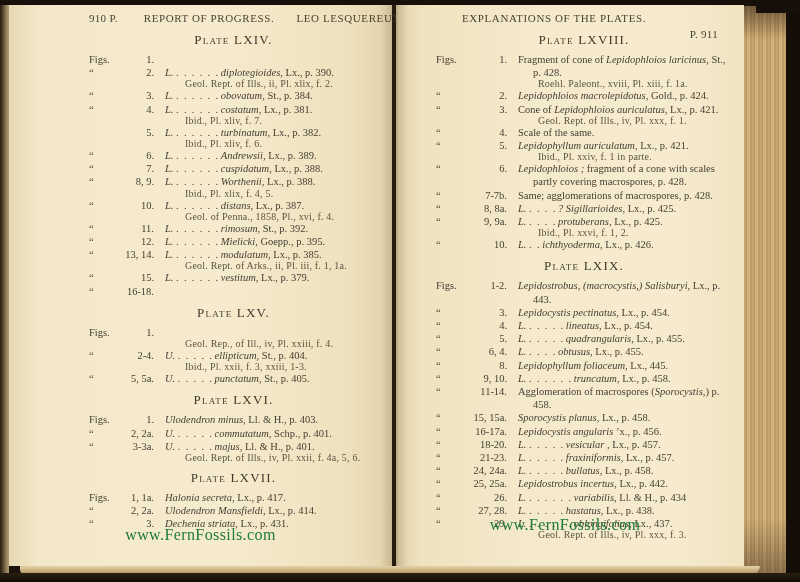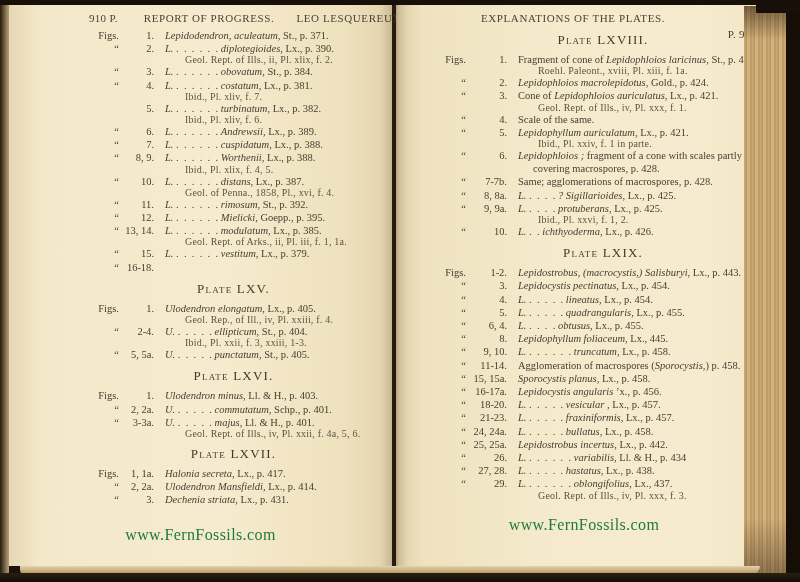--- a/index.html
+++ b/index.html
@@ -17,38 +17,38 @@
   .corner-tr{position:absolute;left:756px;top:0;width:44px;height:13px;background:#17100a;}
   .bottom-stack{position:absolute;left:20px;top:566px;width:740px;height:9px;
     background:linear-gradient(180deg,#e3d2a9 0%,#c5a877 60%,#9c7f52 100%);border-radius:0 0 10px 6px;}
   .bottom-dark{position:absolute;left:0;top:573px;width:800px;height:9px;
     background:linear-gradient(180deg,#2a1f11 0%,#120c06 100%);}
   
   .page{position:absolute;top:4px;height:562px;color:#454033;}
   .page-left{left:9px;width:383px;
     background:linear-gradient(90deg,#e6d8b4 0%,#f3e8c9 8%,#f6ebce 55%,#eee1bd 88%,#e2d2ab 100%);
     padding:8px 14px 0 80px;box-sizing:border-box;}
-  .page-right{left:396px;width:386px;
+  .page-right{left:396px;width:348px;
     background:linear-gradient(90deg,#e0d0a9 0%,#eee2bf 7%,#f5eacc 40%,#f6ebce 80%,#efe3c1 100%);
     padding:8px 12px 8px 40px;box-sizing:border-box;}
   .gutter{position:absolute;left:380px;top:4px;width:28px;height:562px;pointer-events:none;
     background:linear-gradient(90deg,rgba(92,72,40,0) 0%,rgba(92,72,40,.18) 40%,rgba(58,44,22,.38) 52%,rgba(92,72,40,.15) 66%,rgba(92,72,40,0) 100%);}
   
   .runhead{position:relative;font-size:11px;letter-spacing:.6px;white-space:nowrap;
     color:#4a4436;margin-bottom:4px;height:13px;}
   .runhead .pageno{letter-spacing:.3px;}
   .rh-gap1{display:inline-block;width:26px;}
   .rh-gap2{display:inline-block;width:22px;}
   .page-right .runhead{text-align:center;padding-right:60px;}
   .page-right .pageno{position:absolute;right:14px;top:16px;}
   
   .plate-title{text-align:center;font-variant-caps:small-caps;font-size:13px;
     letter-spacing:1.2px;color:#403a2d;margin:7px 0 5px 0;}
   .entry{display:flex;align-items:baseline;font-size:10.5px;line-height:13.2px;color:#464134;}
-  .lead{flex:0 0 30px;text-align:right;}
+  .lead{flex:0 0 30px;text-align:left;}
   .fig{flex:0 0 46px;text-align:right;padding-right:11px;box-sizing:border-box;}
   .page-right .fig{flex-basis:52px;}
   .etext{flex:1;white-space:pre-wrap;padding-left:15px;text-indent:-15px;}
   .it{font-style:italic;}
   .ref{font-size:10px;line-height:10px;letter-spacing:.2px;color:#5a5442;margin-left:96px;}
   .page-right .ref{margin-left:102px;}
   
   .watermark{position:absolute;left:0;right:0;bottom:22px;text-align:center;
     font-size:16px;color:#1e7b3c;letter-spacing:.4px;}
   .page-right .watermark{bottom:32px;padding-right:10px;}
@@ -56,24 +56,24 @@
 </head>
 <body>
 
 <div class="photo">
   <div class="spine-strip"></div>
 
   <div class="page page-left">
     <div class="runhead"><span class="pageno">910 P.</span><span class="rh-gap1"></span><span>REPORT OF PROGRESS.</span><span class="rh-gap2"></span><span>LEO LESQUEREUX.</span></div>
     <div id="left-plates">
         <div class="plate-section">
+          <div class="plate-title">Plate LXIV.</div>
           <div class="entry">
             <span class="lead">Figs.</span>
             <span class="fig">1.</span>
-            <span class="etext"><span class="it">Lepidodendron, aculeatum</span><span class="rm">, St., p. 371.</span></span>
           </div>
           <div class="entry">
             <span class="lead">“</span>
             <span class="fig">2.</span>
             <span class="etext"><span class="it">L.</span><span class="rm"> .  .  .  .  .  . </span><span class="it">diplotegioides</span><span class="rm">, Lx., p. 390.</span></span>
           </div>
           <div class="ref">Geol. Rept. of Ills., ii, Pl. xlix, f. 2.</div>
           <div class="entry">
             <span class="lead">“</span>
             <span class="fig">3.</span>
@@ -137,21 +137,20 @@
           <div class="entry">
             <span class="lead">“</span>
             <span class="fig">16-18.</span>
           </div>
         </div>
         <div class="plate-section">
           <div class="plate-title">Plate LXV.</div>
           <div class="entry">
             <span class="lead">Figs.</span>
             <span class="fig">1.</span>
-            <span class="etext"><span class="it">Ulodendron elongatum</span><span class="rm">, Lx., p. 405.</span></span>
           </div>
           <div class="ref">Geol. Rep., of Ill., iv, Pl. xxiii, f. 4.</div>
           <div class="entry">
             <span class="lead">“</span>
             <span class="fig">2-4.</span>
             <span class="etext"><span class="it">U.</span><span class="rm"> .  .  .  .  . </span><span class="it">ellipticum</span><span class="rm">, St., p. 404.</span></span>
           </div>
           <div class="ref">Ibid., Pl. xxii, f. 3, xxiii, 1-3.</div>
           <div class="entry">
             <span class="lead">“</span>

